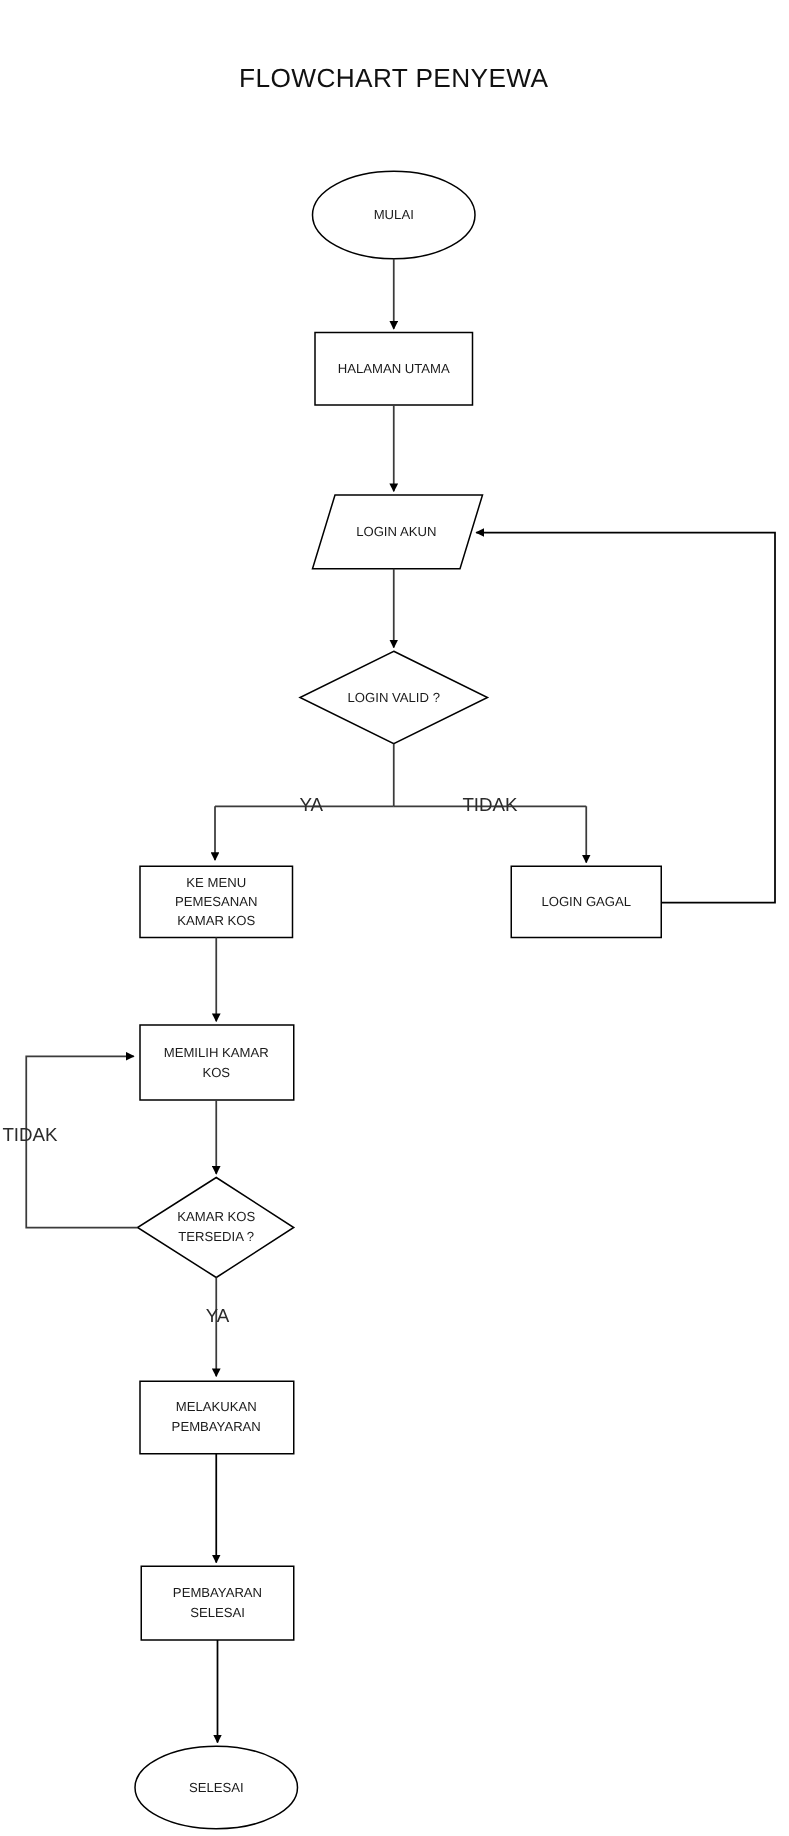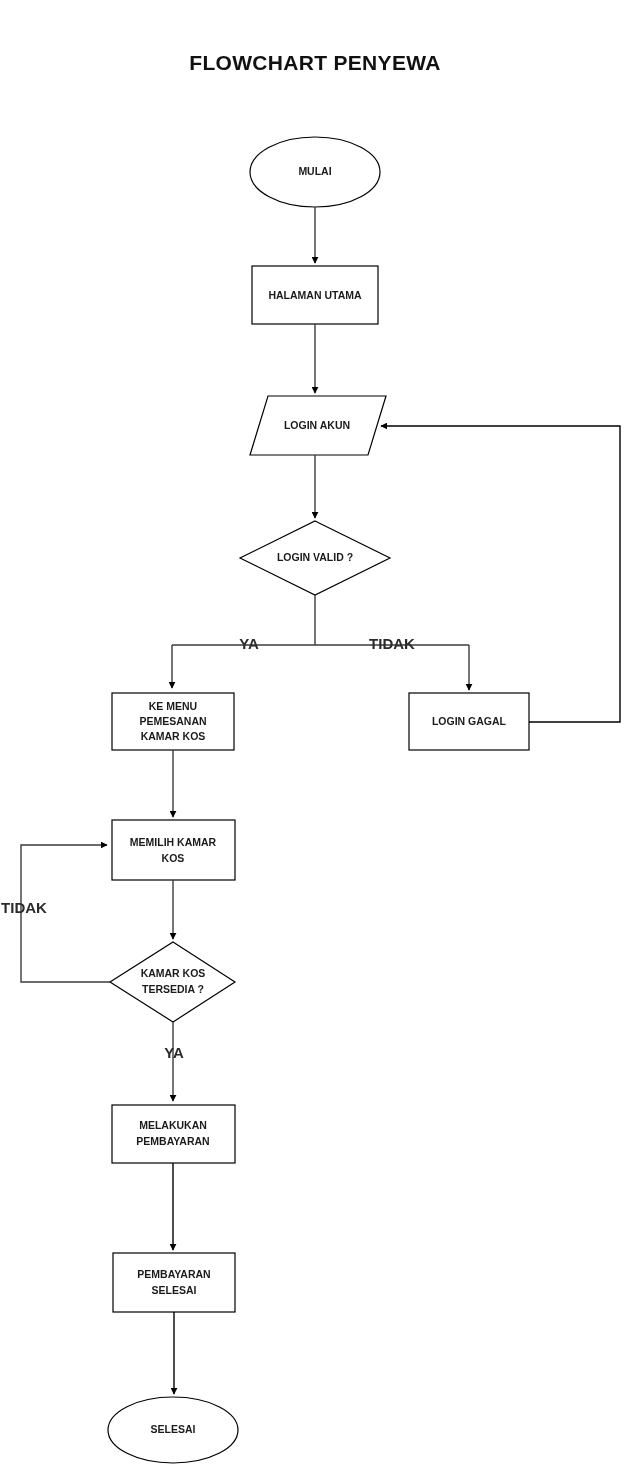--- a/index.html
+++ b/index.html
@@ -13,21 +13,20 @@
     height: 1469px;
     font-family: "Liberation Sans", sans-serif;
     color: #000000;
     overflow: hidden;
     position: relative;
   }
   #flowchart-root {
     position: relative;
     width: 631px;
     height: 1122px;
-    font-weight: bold;
   }
   svg#flow-svg {
     display: block;
     width: 631px;
     height: 1469px;
   }
   .shape-outline {
     fill: #ffffff;
     stroke: #000000;
     stroke-width: 1.2;

